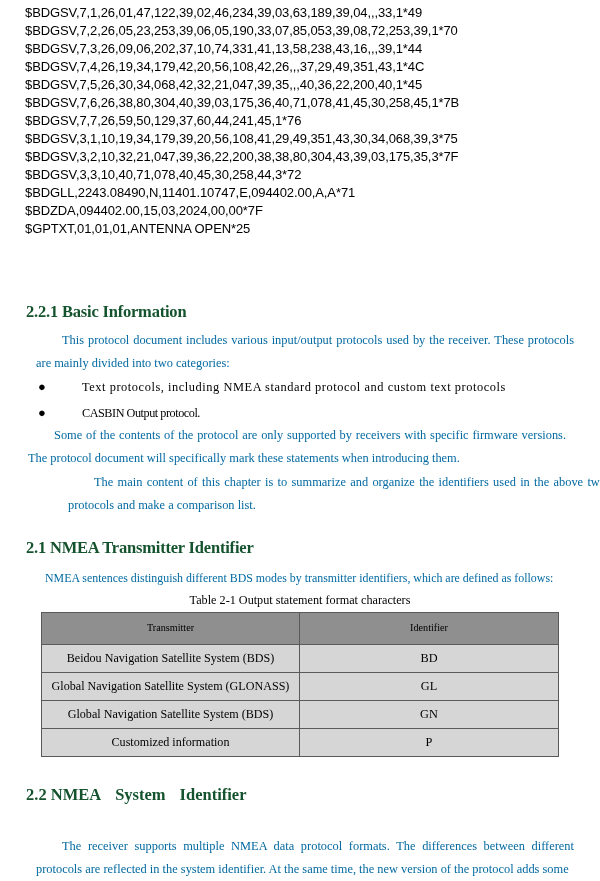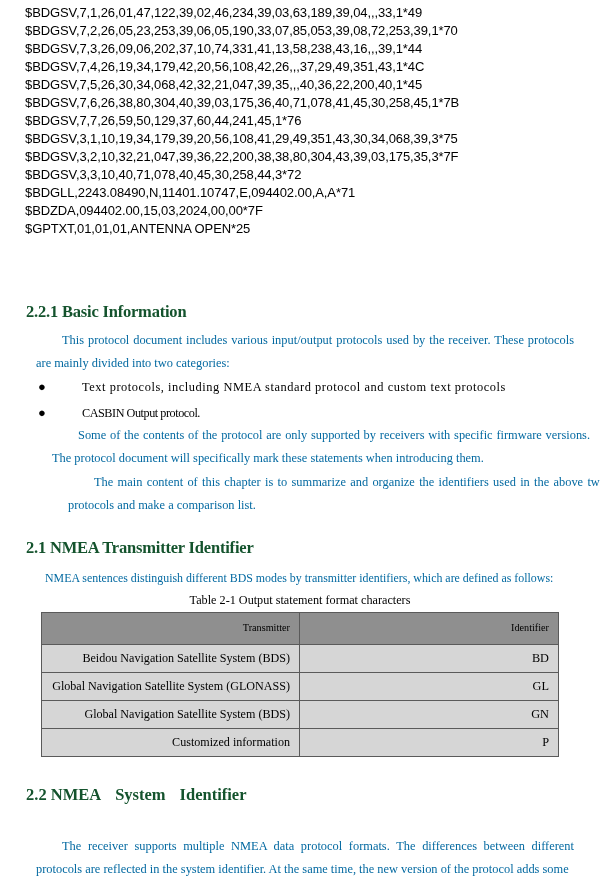--- a/index.html
+++ b/index.html
@@ -59,21 +59,21 @@
   .para {
     position: absolute;
     font-size: 12.4px;
     line-height: 23px;
     text-align: justify;
     color: #0369a1;
   }
   .para .ind { display: inline-block; width: 26px; }
 
   #p-intro   { left: 36px; top: 329px; width: 538px; }
-  #p-some    { left: 52px; top: 424px; width: 538px; }
+  #p-some    { left: 28px; top: 424px; width: 538px; }
   #p-main    { left: 20px; top: 471px; width: 538px; margin-left: 48px; }
   #p-nmea-s  { left: 45px; top: 568px; width: 520px; font-size: 11.9px; line-height: 20px; }
   #p-recv    { left: 36px; top: 835px; width: 538px; }
 
   
   .bullets {
     position: absolute;
     left: 36px;
     top: 374px;
     width: 540px;
@@ -118,21 +118,21 @@
     table-layout: fixed;
     border: 1.4px solid #4a4a4a;
   }
   table.fmt col.c1 { width: 258px; }
   table.fmt col.c2 { width: 259px; }
   table.fmt th, table.fmt td {
     border: 1.2px solid #5a5a5a;
     padding: 4px 9px 5px 9px;
     font-size: 12.1px;
     line-height: 16px;
-    text-align: right;
+    text-align: center;
     font-weight: normal;
     vertical-align: middle;
     height: 18px;
     overflow: hidden;
     white-space: nowrap;
   }
   table.fmt thead th {
     background: #8f8f8f;
     font-size: 10.2px;
     padding-top: 6px;

